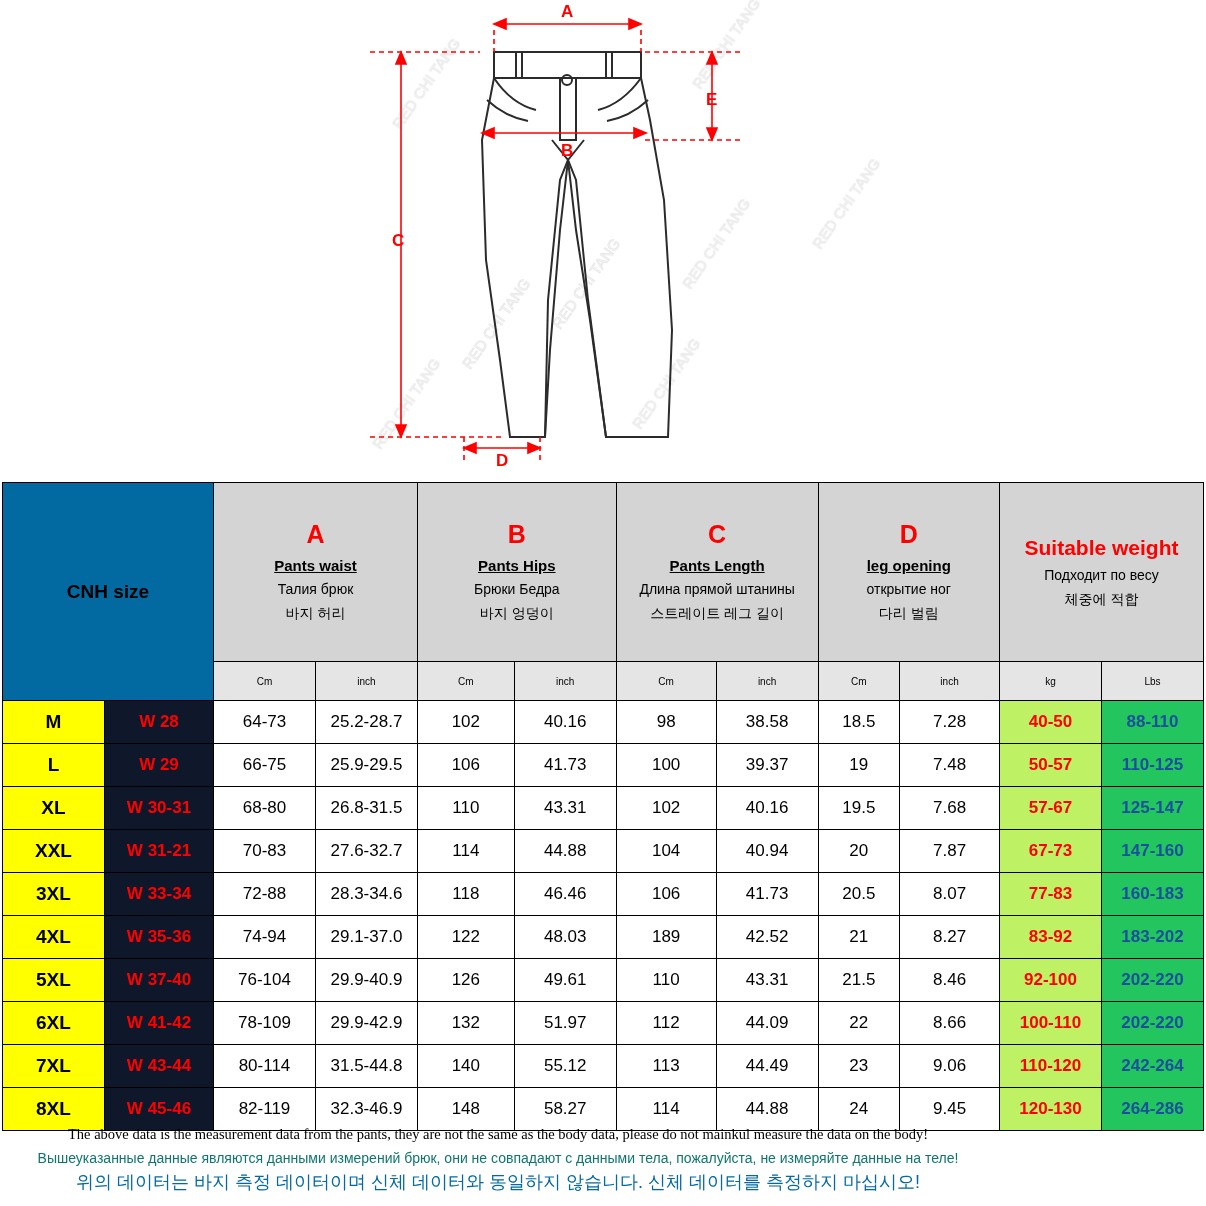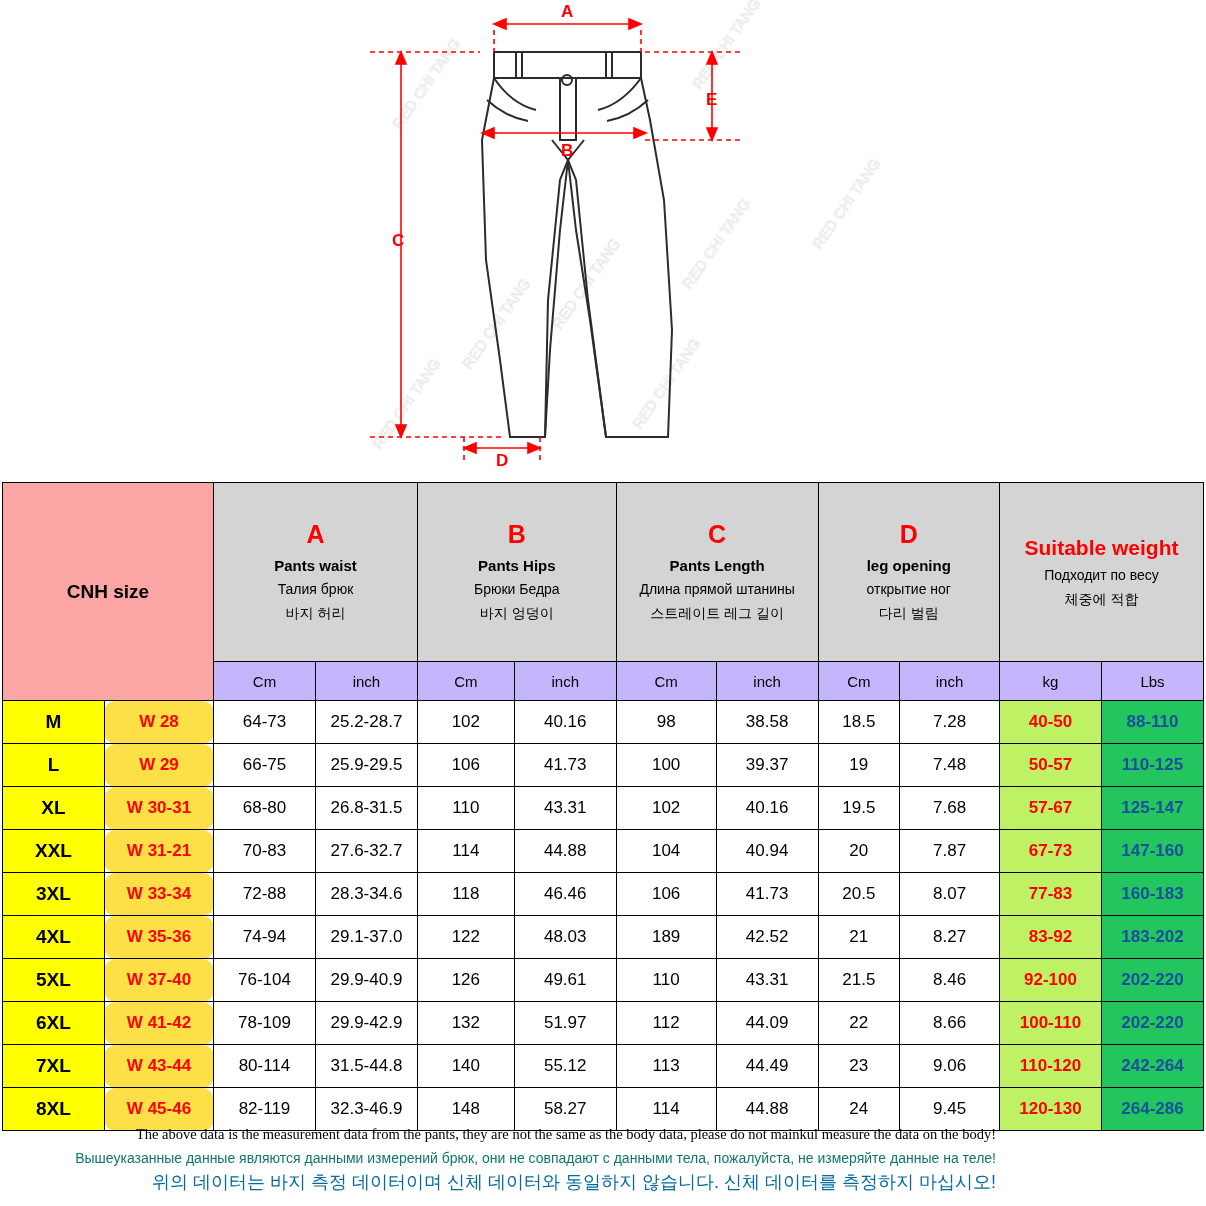--- a/index.html
+++ b/index.html
@@ -58,62 +58,62 @@
     font-size: 25px;
     font-weight: bold;
     line-height: 30px;
     margin-bottom: 6px;
   }
   .hdr-en {
     color: #000000;
     font-size: 15px;
     font-weight: bold;
     line-height: 22px;
+    text-decoration: underline;
   }
   .hdr-ru {
     color: #000000;
     font-size: 14px;
     line-height: 24px;
   }
   .hdr-ko {
     color: #000000;
     font-size: 14px;
     line-height: 24px;
   }
   .hdr-weight {
     color: #ff0000;
     font-size: 21px;
     font-weight: bold;
     line-height: 30px;
   }
   .cnh-cell {
-    background: #fca5a5;
+    background: #0369a1;
     font-size: 19px;
     font-weight: bold;
     color: #000000;
   }
   .unit-cell {
-    background: #c4b5fd;
+    background: #e5e5e5;
     height: 38px;
-    font-size: 15px;
+    font-size: 10px;
     color: #000000;
     margin-top: 29px;
   }
   .row-size {
     background: #ffff00;
     font-size: 19px;
     font-weight: bold;
     color: #000000;
   }
   .row-w {
-    background: #fde047;
+    background: #0f172a;
     font-size: 17px;
     font-weight: bold;
     color: #ff0000;
-    border-radius: 12px;
   }
   .data-cell {
     background: #ffffff;
     font-size: 17px;
     color: #000000;
     height: 42px;
   }
   .kg-cell {
     background: #bef264;
     font-size: 17px;
@@ -123,24 +123,24 @@
   .lbs-cell {
     background: #22c55e;
     font-size: 17px;
     font-weight: bold;
     color: #1a4f9c;
   }
 
   
   .notes {
     position: absolute;
-    left: 16px;
+    left: 8px;
     top: 1122px;
     width: 980px;
-    text-align: right;
+    text-align: center;
   }
   .note-en {
     font-family: "Liberation Serif", serif;
     font-size: 14.5px;
     color: #000000;
     line-height: 24px;
   }
   .note-ru {
     font-size: 14px;
     color: #0f766e;

